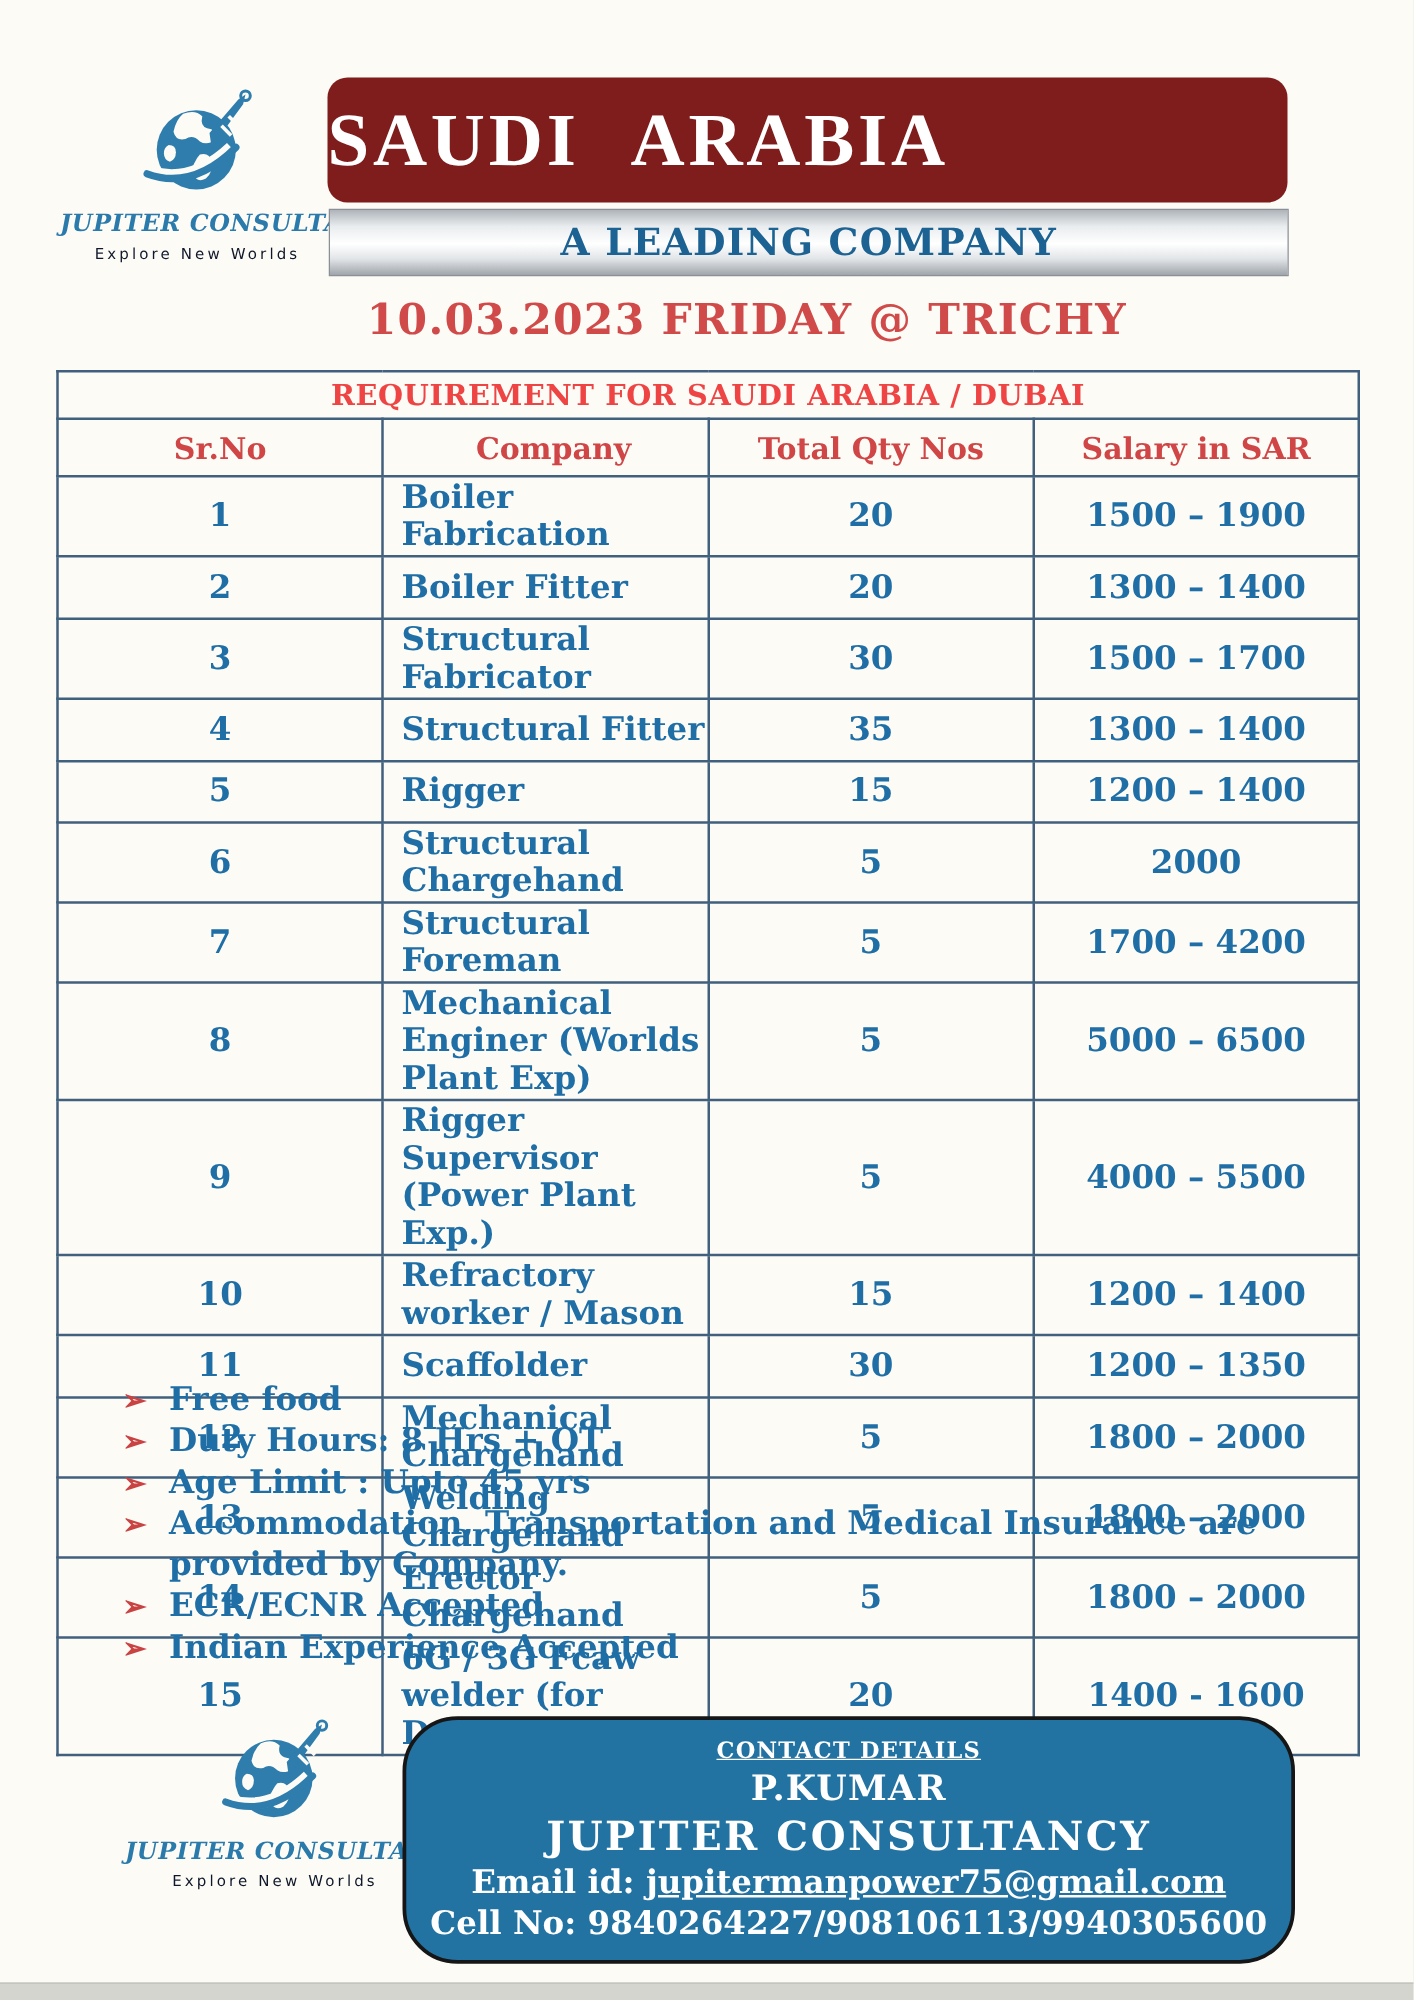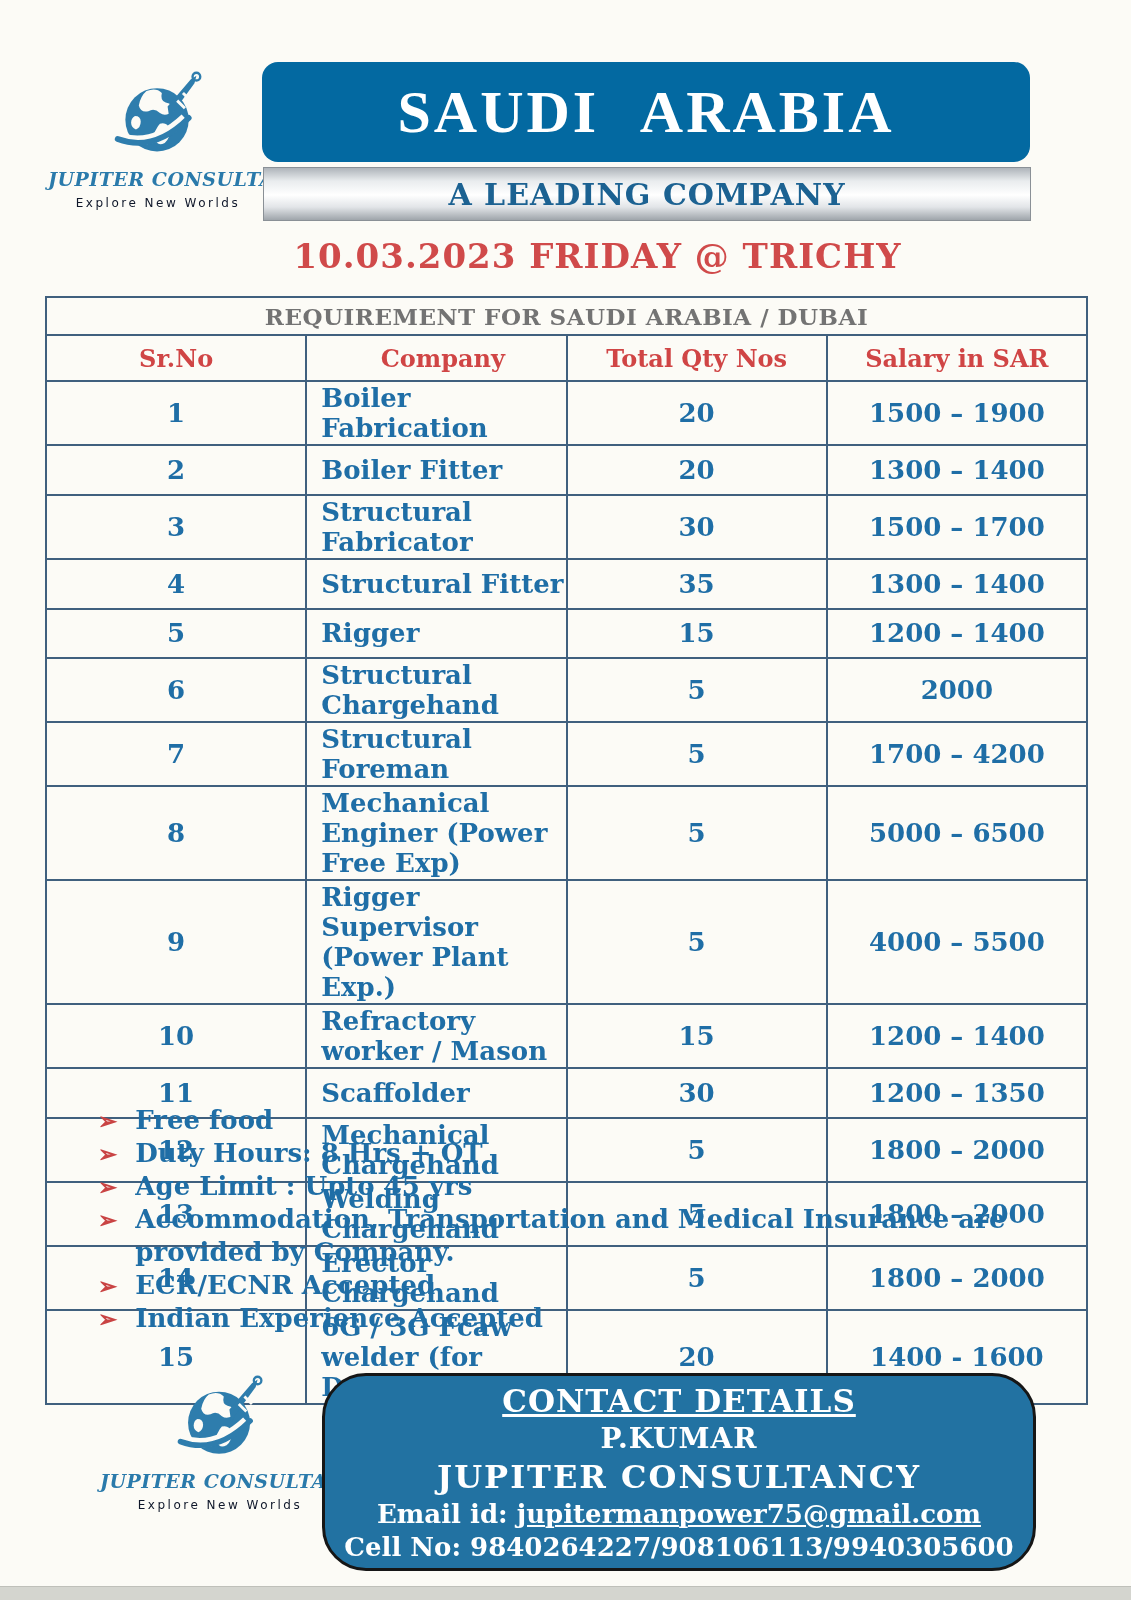--- a/index.html
+++ b/index.html
@@ -19,22 +19,22 @@
     font-size:19px; letter-spacing:0.5px; white-space:nowrap; margin-top:4px;
   }
   .logo-tagline {
     color:#0f172a; font-family:"DejaVu Sans", sans-serif;
     font-size:12px; letter-spacing:2.5px; margin-top:6px; white-space:nowrap;
   }
 
   
   .title-box {
     position:absolute; left:262px; top:62px; width:768px; height:100px;
-    background:#0369a1; border-radius:16px;
-    display:flex; align-items:center; justify-content:center;
+    background:#7f1d1d; border-radius:16px;
+    display:flex; align-items:center; 
   }
   .title-text {
     color:#ffffff; font-family:"Liberation Serif", serif;
     font-weight:bold; font-size:60px; letter-spacing:3px; word-spacing:26px;
     white-space:nowrap;
   }
   .subtitle-bar {
     position:absolute; left:263px; top:167px; width:766px; height:52px;
     border:1px solid #8a9096;
     background:linear-gradient(180deg,#aeb4ba 0%,#e9ecee 25%,#ffffff 52%,#e2e5e8 75%,#9fa5ab 100%);
@@ -46,21 +46,21 @@
     text-align:center; color:#d04a4a; font-weight:bold; font-size:34px; letter-spacing:1px;padding-left:32px;
   }
 
   
   .req-table {
     position:absolute; left:45px; top:296px; width:1043px;
     border-collapse:collapse; table-layout:fixed;
   }
   .req-table th, .req-table td { border:2px solid #40607e; overflow:hidden; }
   .t-title {
-    height:34px; text-align:center; color:#737373;
+    height:34px; text-align:center; color:#ef4444;
     font-weight:bold; font-size:23px; letter-spacing:0.5px;
   }
   .t-head th { height:42px; color:#d04545; font-weight:bold; font-size:24px; text-align:center; }
   .req-table td { height:45.8px; color:#1f6ea6; font-weight:bold; font-size:26px; }
   .c-sr  { width:100px; text-align:center; font-size:24px;border-radius:14px; }
   .c-pos { width:553px; text-align:left; padding-left:14px; }
   .c-qty { width:182px; text-align:center;margin-left:24px; }
   .c-sal { width:208px; text-align:center;margin-left:40px; }
 
   
@@ -74,21 +74,21 @@
   }
   .benefits .arrow { color:#c94343; font-size:23px; line-height:33px; flex:0 0 auto; }
 
   
   .contact-box {
     position:absolute; left:322px; top:1373px; width:708px; height:192px;
     background:#2272a2; border:3px solid #161616; border-radius:44px;
     color:#ffffff; text-align:center;
     display:flex; flex-direction:column; justify-content:center; gap:3px;
   }
-  .contact-heading { font-weight:bold; font-size:31px; letter-spacing:1px; text-decoration:underline; }
+  .contact-heading { font-weight:bold; font-size:18px; letter-spacing:1px; text-decoration:underline; }
   .contact-person  { font-weight:bold; font-size:28px; letter-spacing:1px; }
   .contact-company { font-weight:bold; font-size:32px; letter-spacing:2px; }
   .contact-email, .contact-phone { font-weight:bold; font-size:26px; }
   .contact-email .u { text-decoration:underline; }
 
   .scan-strip {
     position:absolute; left:0; bottom:0; width:100%; height:13px;
     background:#d4d5cf; border-top:1px solid #bfc0ba;
   }
 </style>
@@ -179,21 +179,21 @@
 
         <tr>
           <td class="c-sr">7</td>
           <td class="c-pos">Structural Foreman</td>
           <td class="c-qty">5</td>
           <td class="c-sal">1700 – 4200</td>
         </tr>
 
         <tr>
           <td class="c-sr">8</td>
-          <td class="c-pos">Mechanical Enginer (Power Free Exp)</td>
+          <td class="c-pos">Mechanical Enginer (Worlds Plant Exp)</td>
           <td class="c-qty">5</td>
           <td class="c-sal">5000 – 6500</td>
         </tr>
 
         <tr>
           <td class="c-sr">9</td>
           <td class="c-pos">Rigger Supervisor (Power Plant Exp.)</td>
           <td class="c-qty">5</td>
           <td class="c-sal">4000 – 5500</td>
         </tr>

